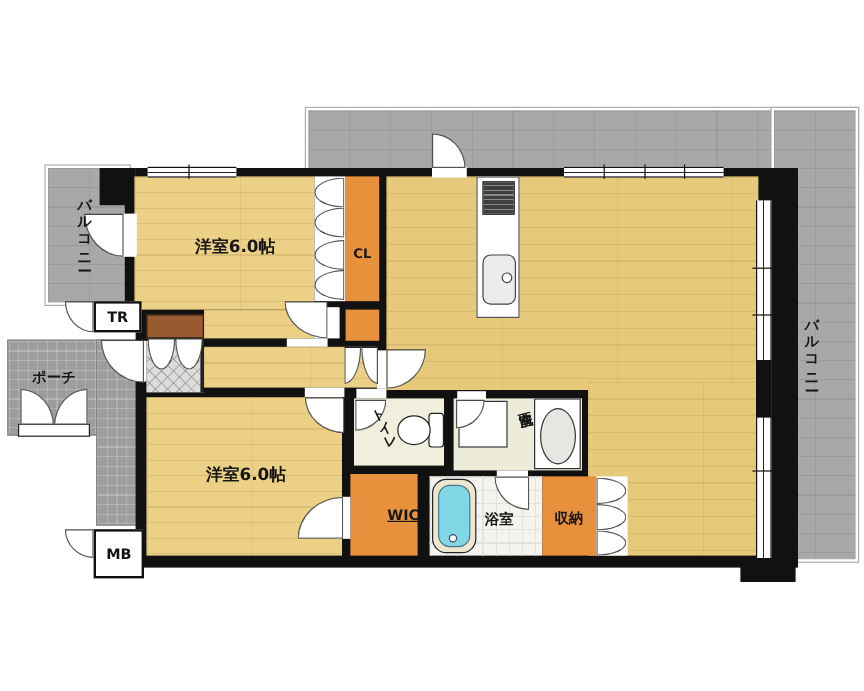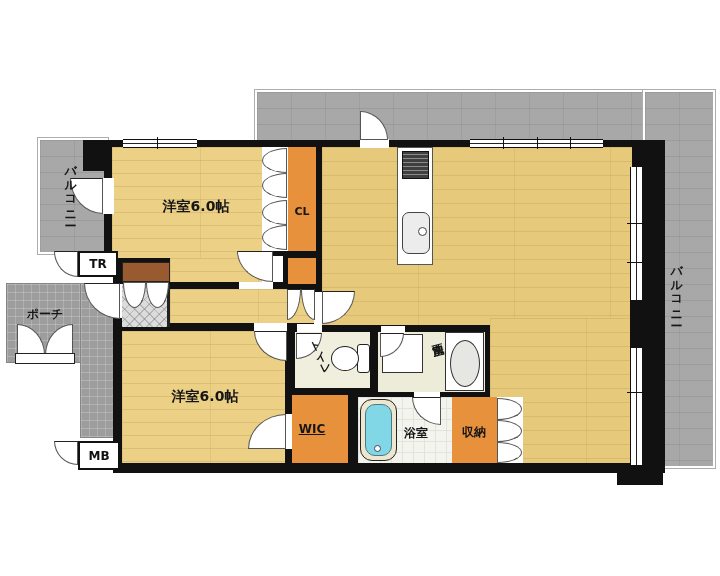--- a/index.html
+++ b/index.html
@@ -149,30 +149,30 @@
   <div class="abs arc r-br" style="left:322px;top:291px;width:33px;height:33px;"></div>
   <div class="abs arc r-bl" style="left:254px;top:331px;width:33px;height:30px;"></div>
   <div class="abs arc r-br" style="left:296px;top:333px;width:26px;height:26px;"></div>
   <div class="abs arc r-br" style="left:380px;top:333px;width:24px;height:24px;"></div>
   <div class="abs arc r-bl" style="left:412px;top:397px;width:29px;height:28px;"></div>
   <div class="abs arc r-tl" style="left:248px;top:414px;width:38px;height:35px;"></div>
 
   <div class="abs box-sm" style="left:78px;top:251px;width:40px;height:26px;">
     <span>TR</span>
   </div>
-  <div class="abs box-sm" style="left:78px;top:441px;width:42px;height:29px;">
+  <div class="abs box-sm" style="left:78px;top:441px;width:42px;height:41px;">
     <span>MB</span>
   </div>
 
   <div class="lbl" style="left:126px;top:199px;width:140px;font-size:14px;">洋室6.0帖</div>
   <div class="lbl" style="left:287px;top:206px;width:30px;font-size:11px;">CL</div>
   <div class="lbl" style="left:135px;top:389px;width:140px;font-size:14px;">洋室6.0帖</div>
   <div class="lbl vtext" style="left:303px;top:334px;font-size:11px;letter-spacing:0;transform:rotate(-26deg);transform-origin:50% 0;">トイレ</div>
   <div class="lbl vtext" style="left:428px;top:336px;font-size:11px;letter-spacing:0;transform:rotate(-14deg);transform-origin:50% 0;">洗面室</div>
-  <div class="lbl" style="left:284px;top:423px;width:56px;font-size:12px;text-decoration:underline;">WIC</div>
+  <div class="lbl" style="left:308px;top:423px;width:56px;font-size:12px;text-decoration:underline;">WIC</div>
   <div class="lbl" style="left:386px;top:427px;width:60px;font-size:12px;">浴室</div>
   <div class="lbl" style="left:450px;top:426px;width:48px;font-size:12px;">収納</div>
 
   <div class="lbl vtext" style="left:64px;top:156px;font-size:12px;">バルコニー</div>
   <div class="lbl vtext" style="left:670px;top:256px;font-size:12px;">バルコニー</div>
   <div class="lbl" style="left:16px;top:308px;width:58px;font-size:12px;">ポーチ</div>
 
 </div>
 
 </body></html>

